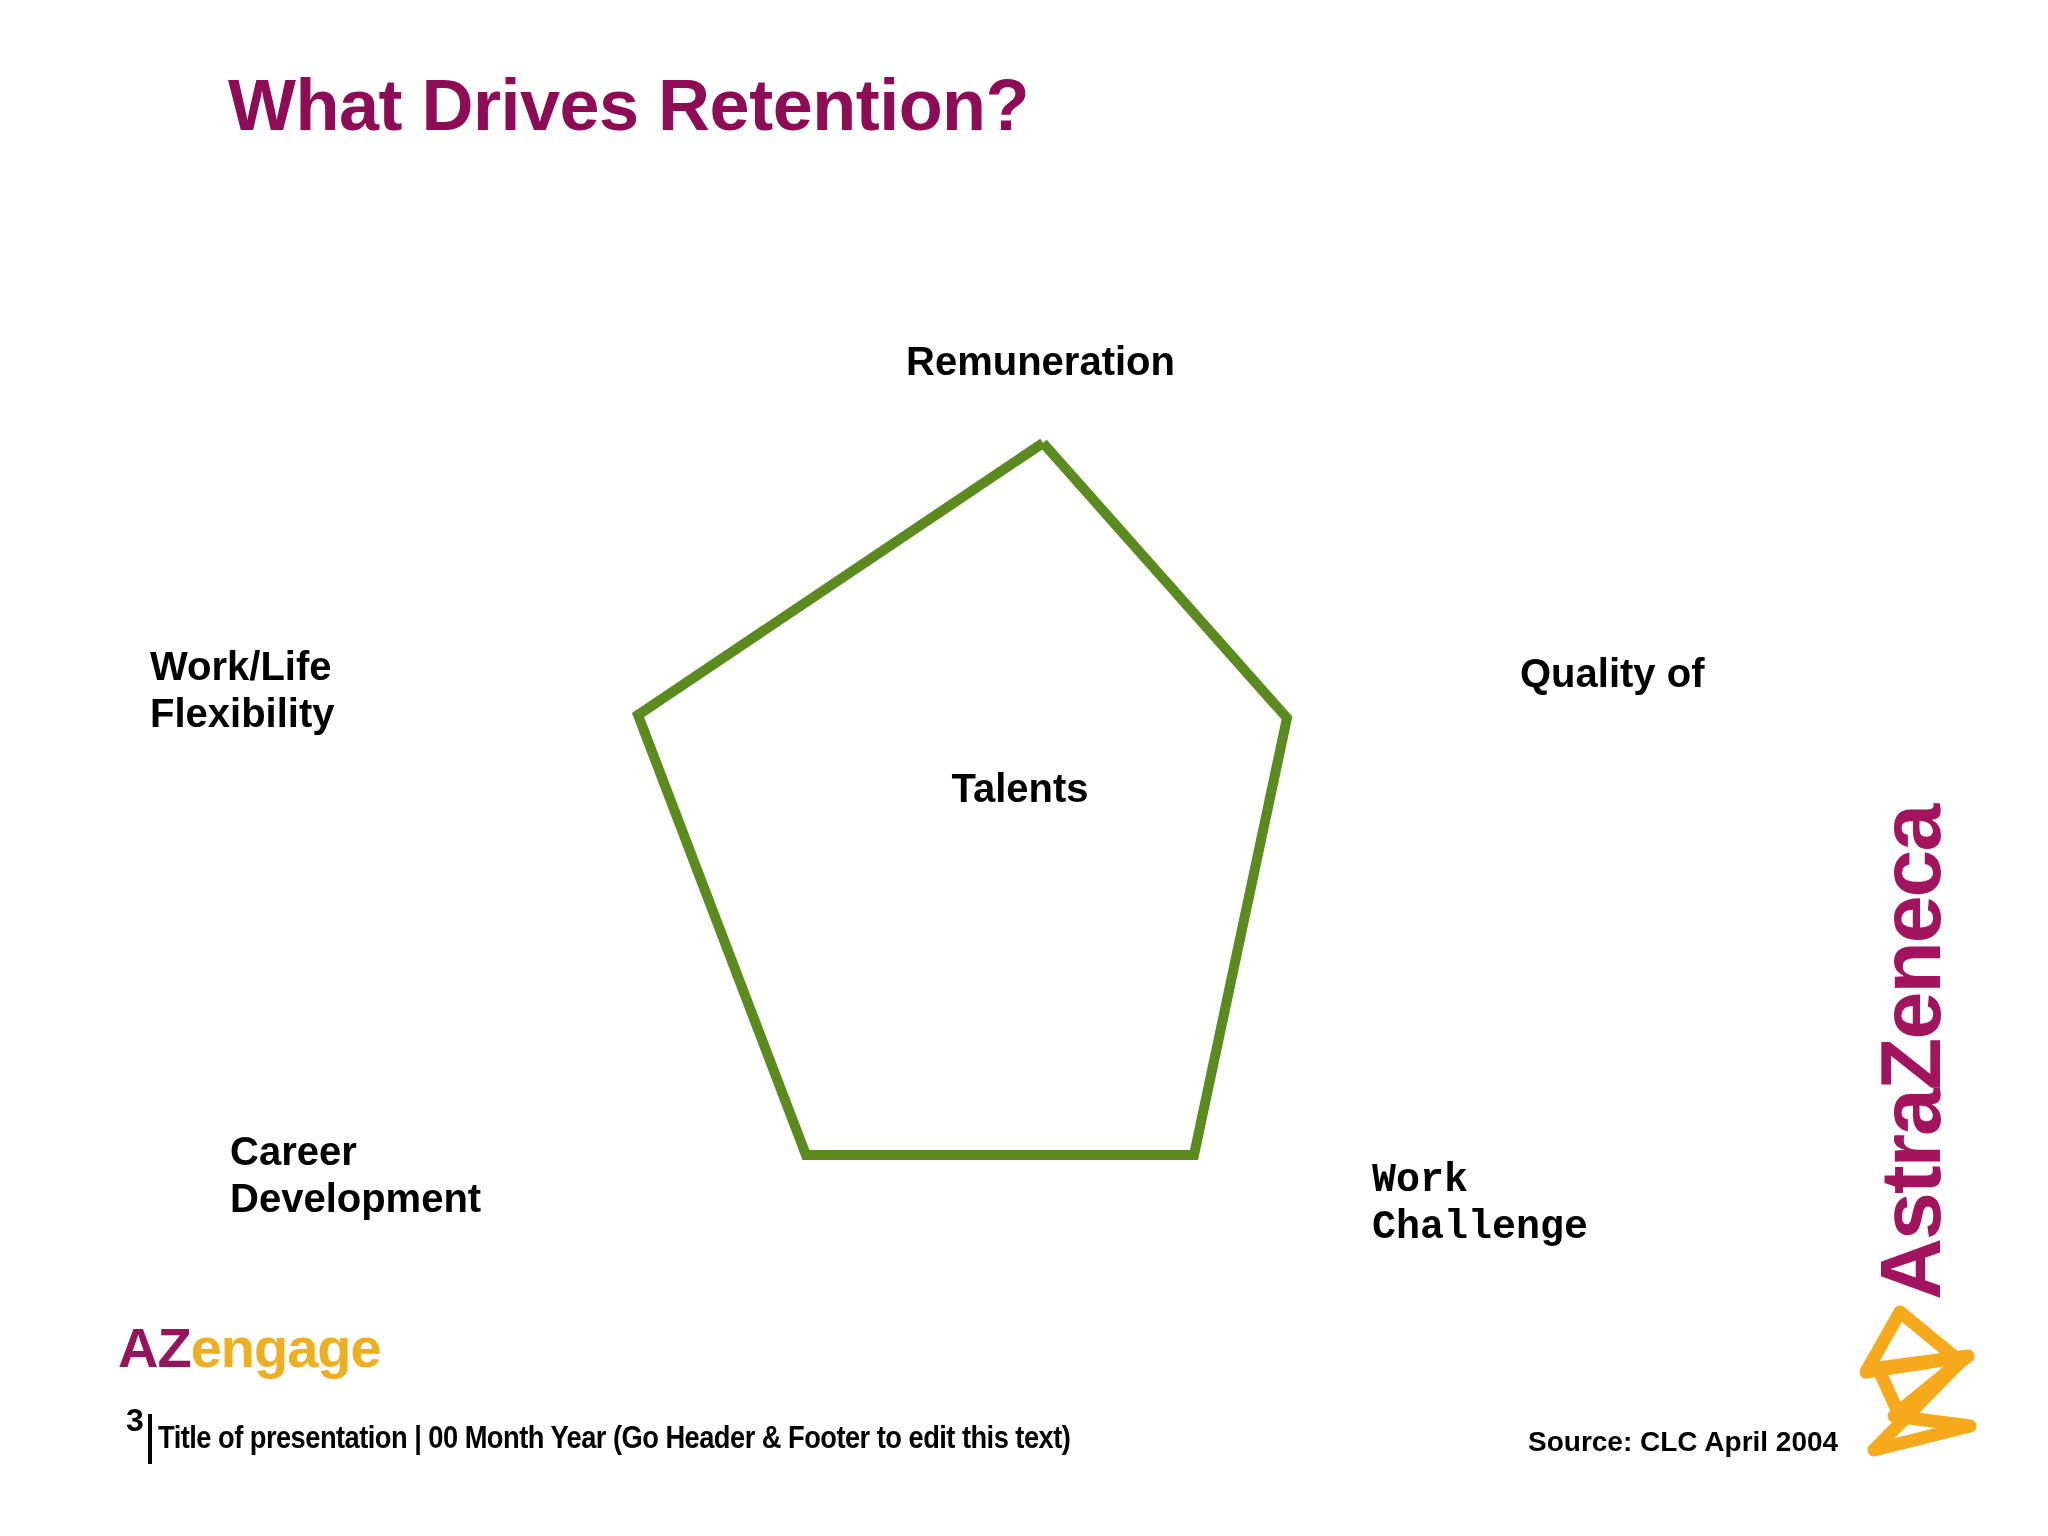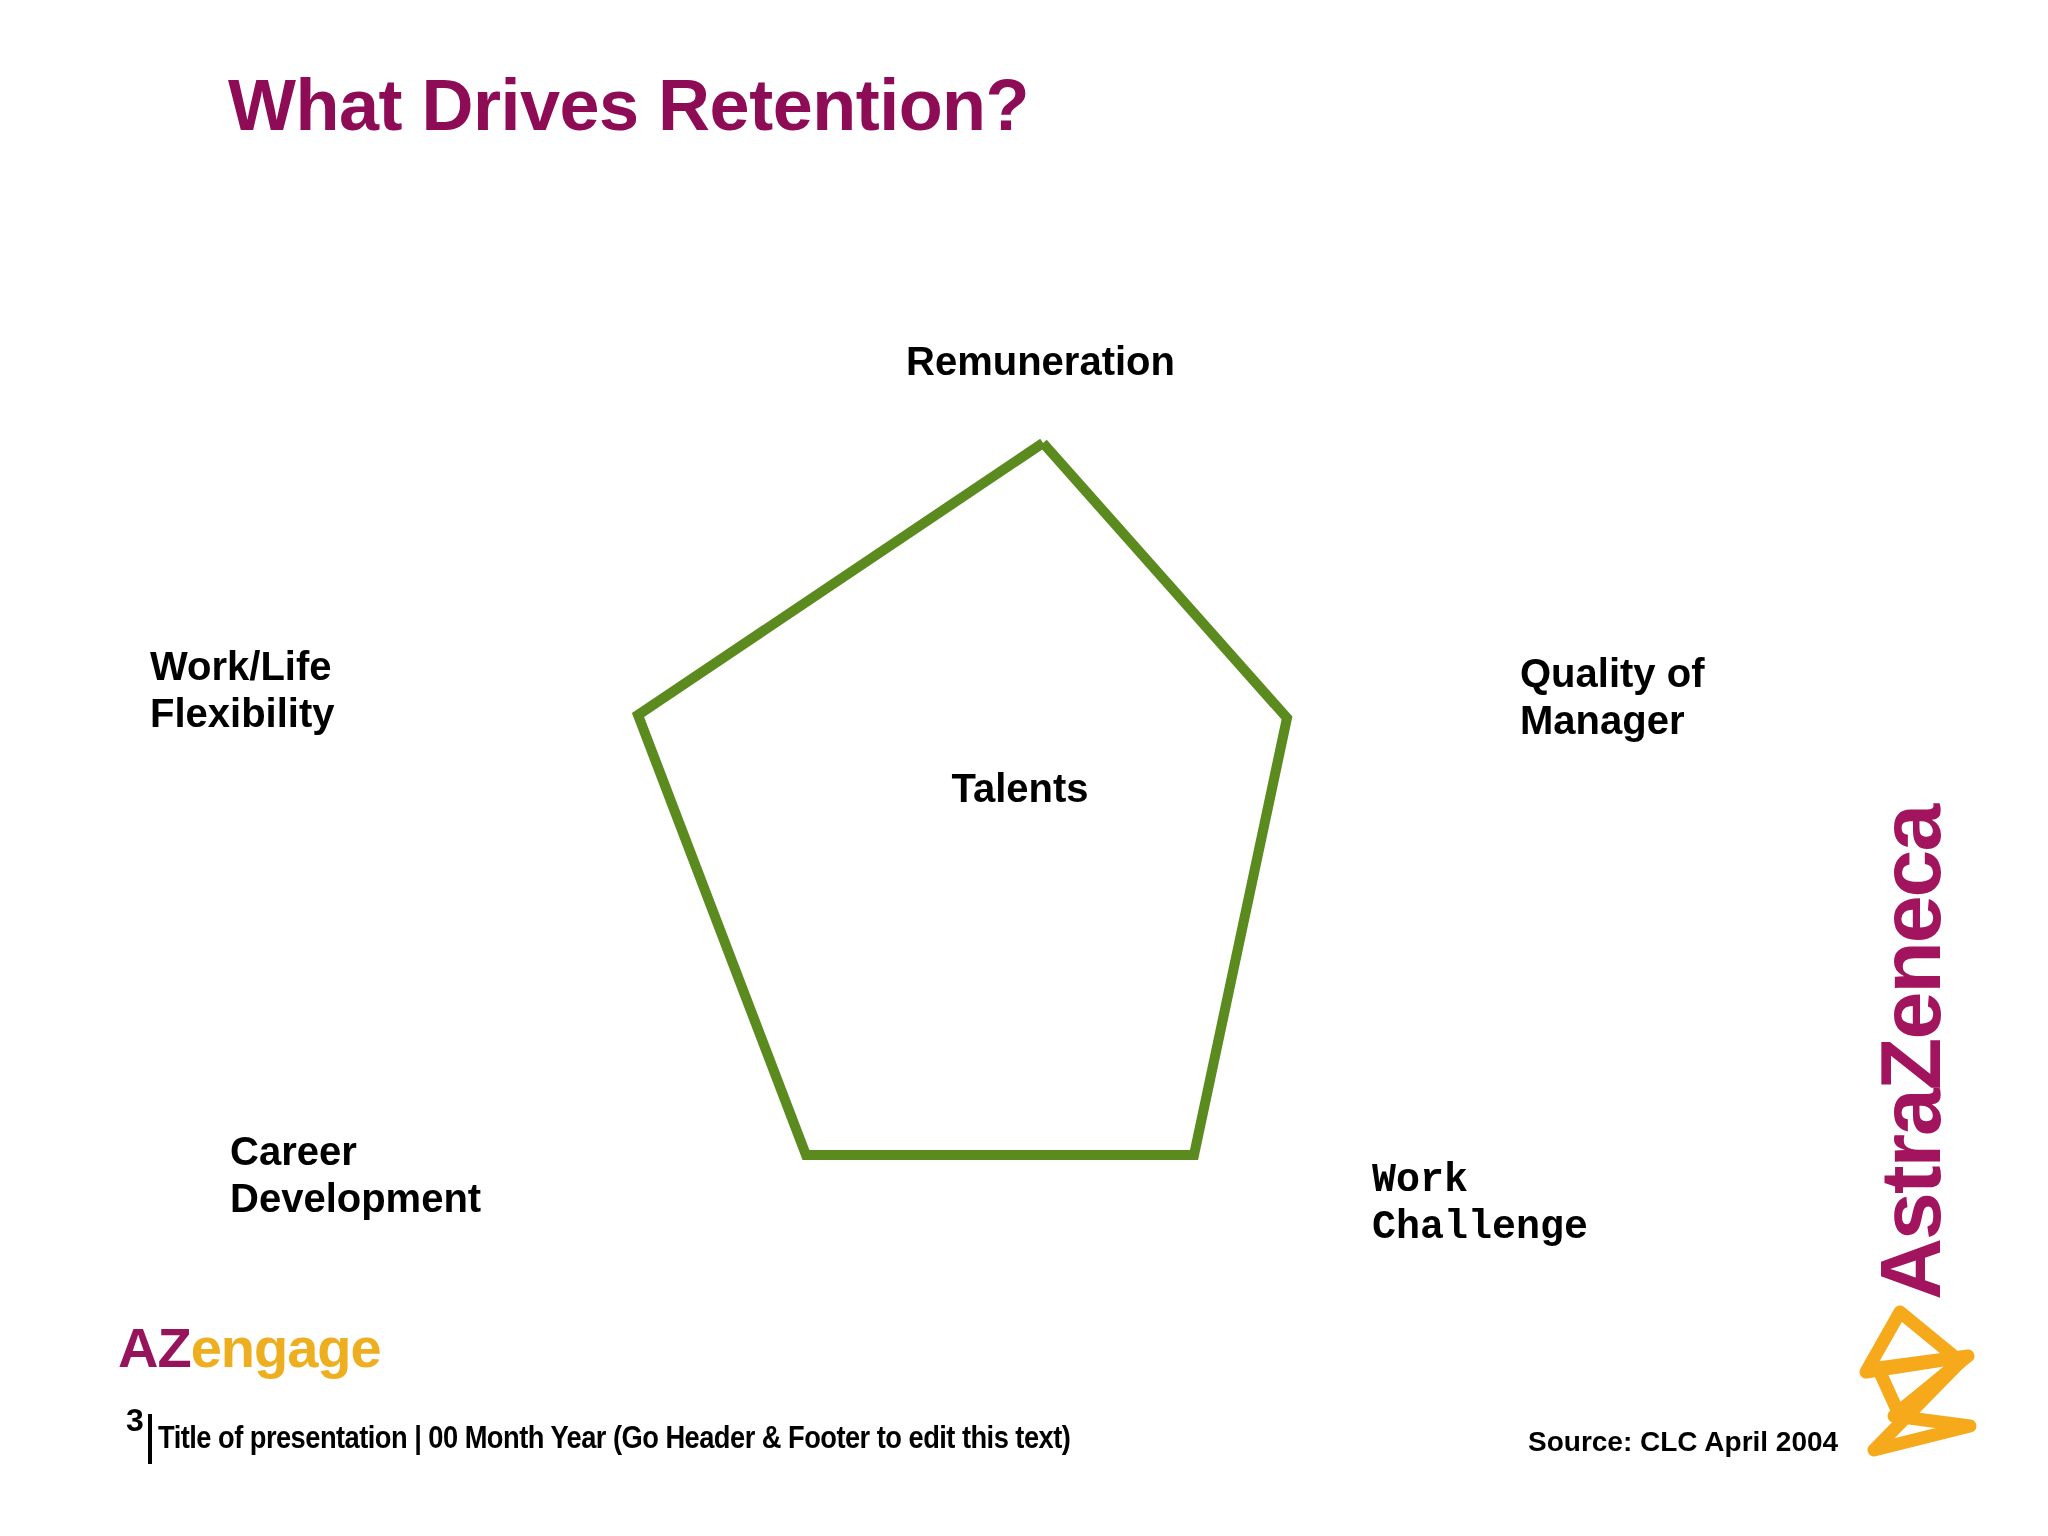--- a/index.html
+++ b/index.html
@@ -204,21 +204,20 @@
 
     <div class="node-label" id="label-remuneration">Remuneration</div>
 
     <div class="node-label" id="label-worklife">
       <div>Work/Life</div>
       <div>Flexibility</div>
     </div>
 
     <div class="node-label" id="label-quality">
       <div>Quality of</div>
-      <div>Manager</div>
     </div>
 
     <div class="node-label" id="label-career">
       <div>Career</div>
       <div>Development</div>
     </div>
 
     <div class="node-label" id="label-workchallenge">
       <div>Work</div>
       <div>Challenge</div>

